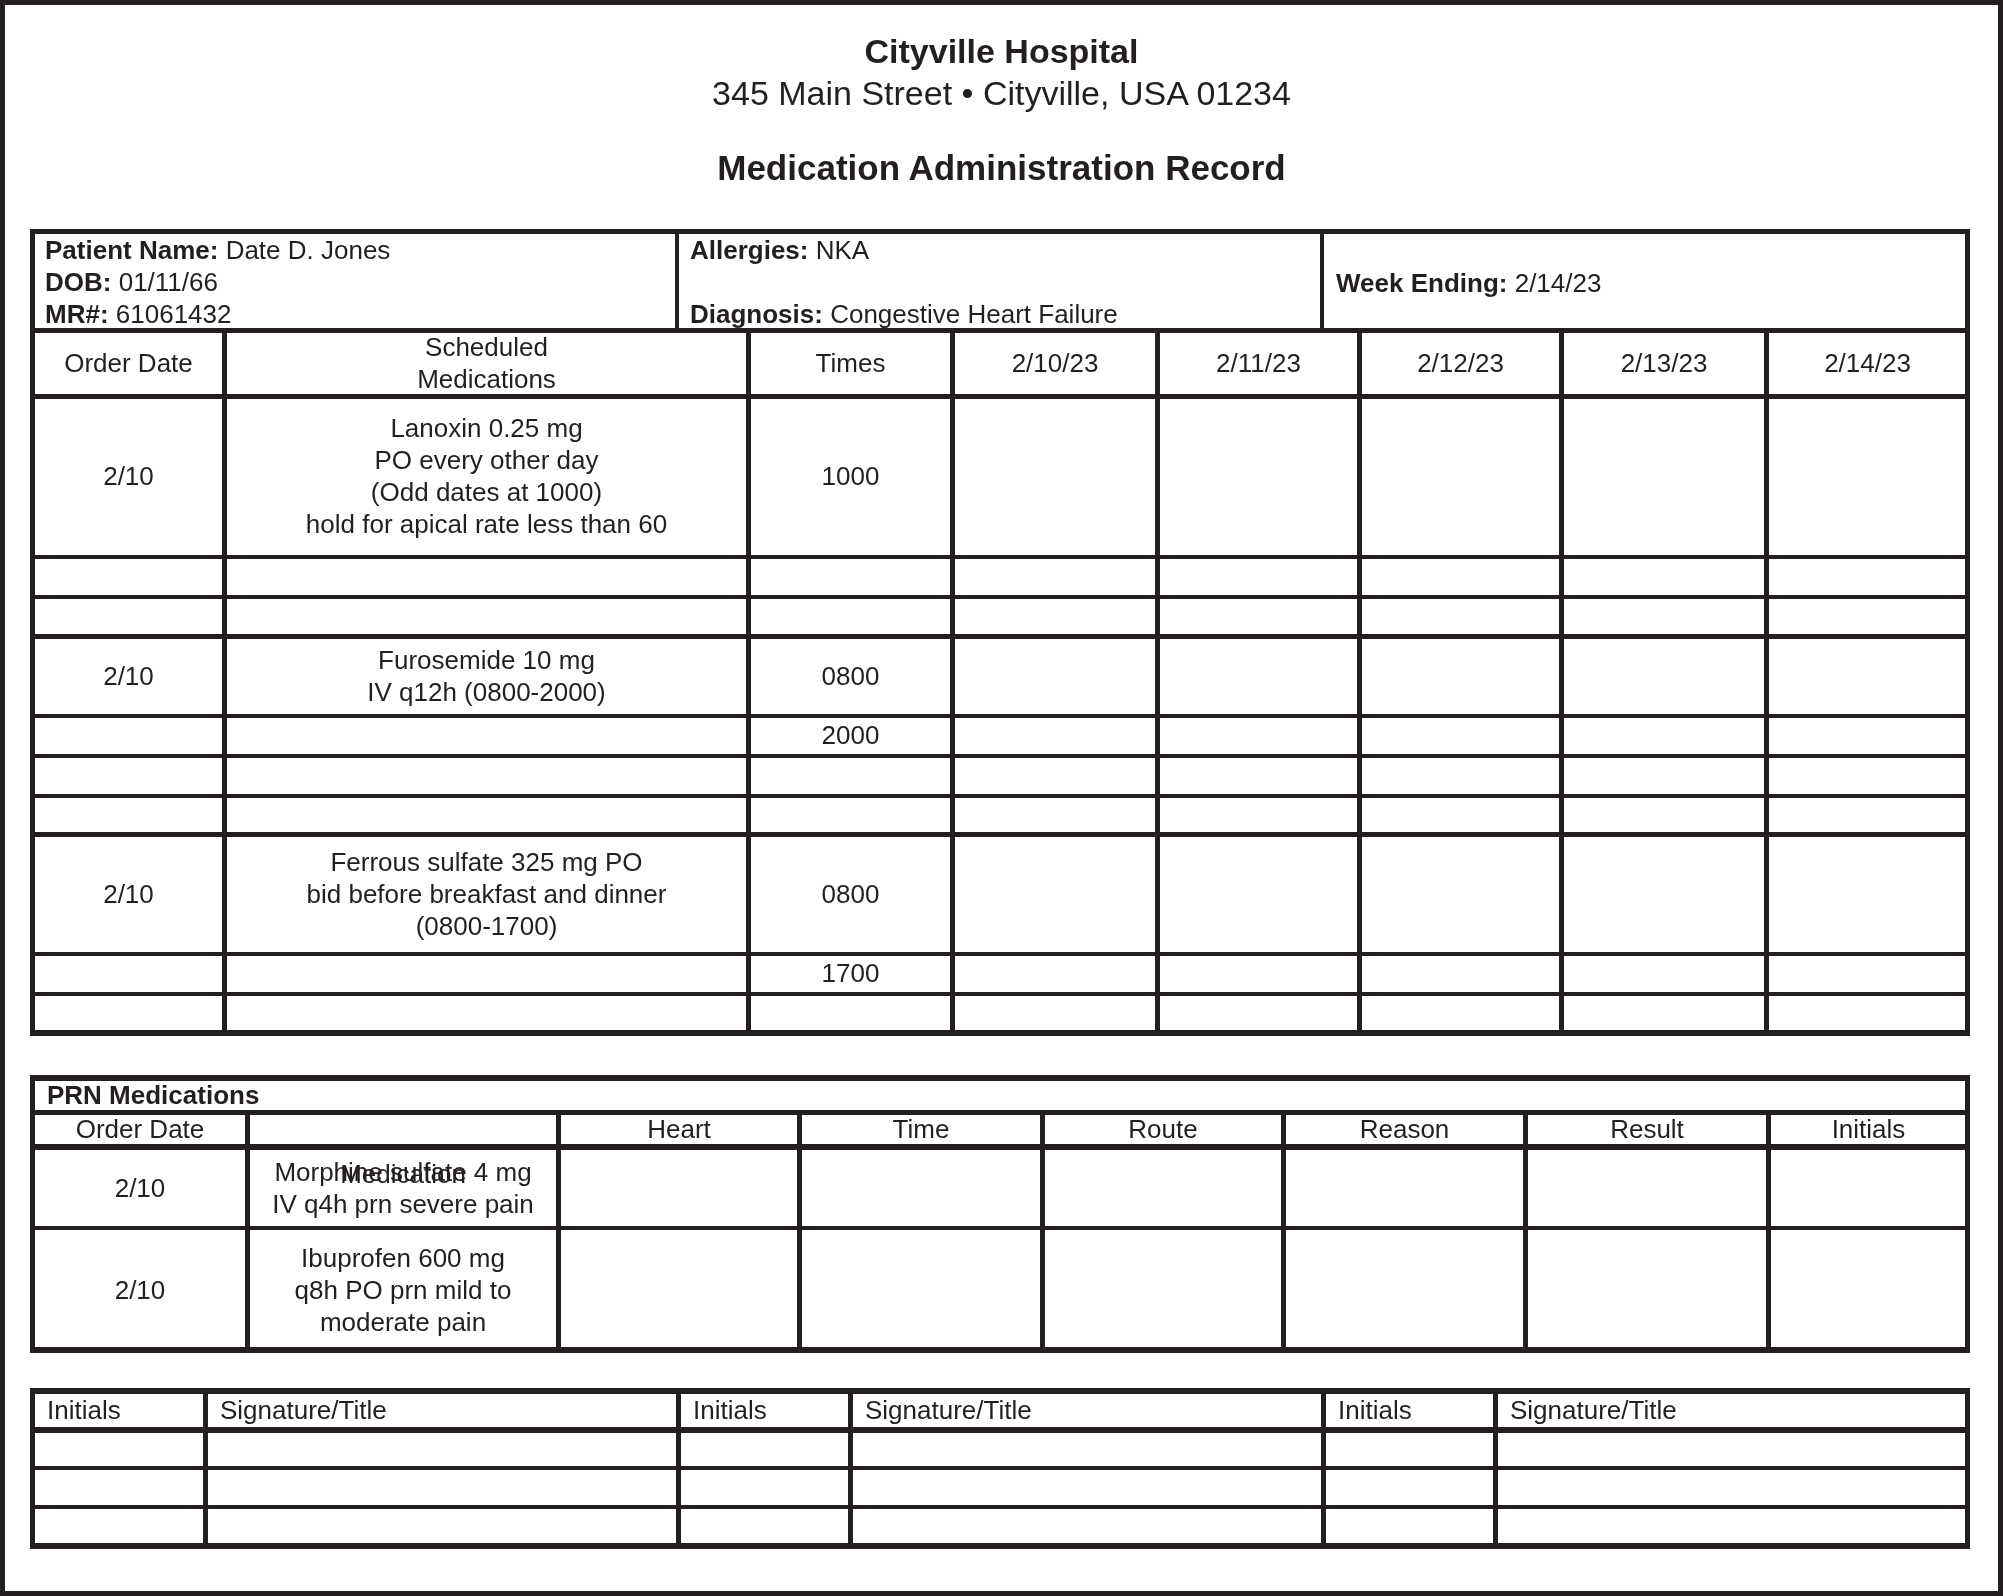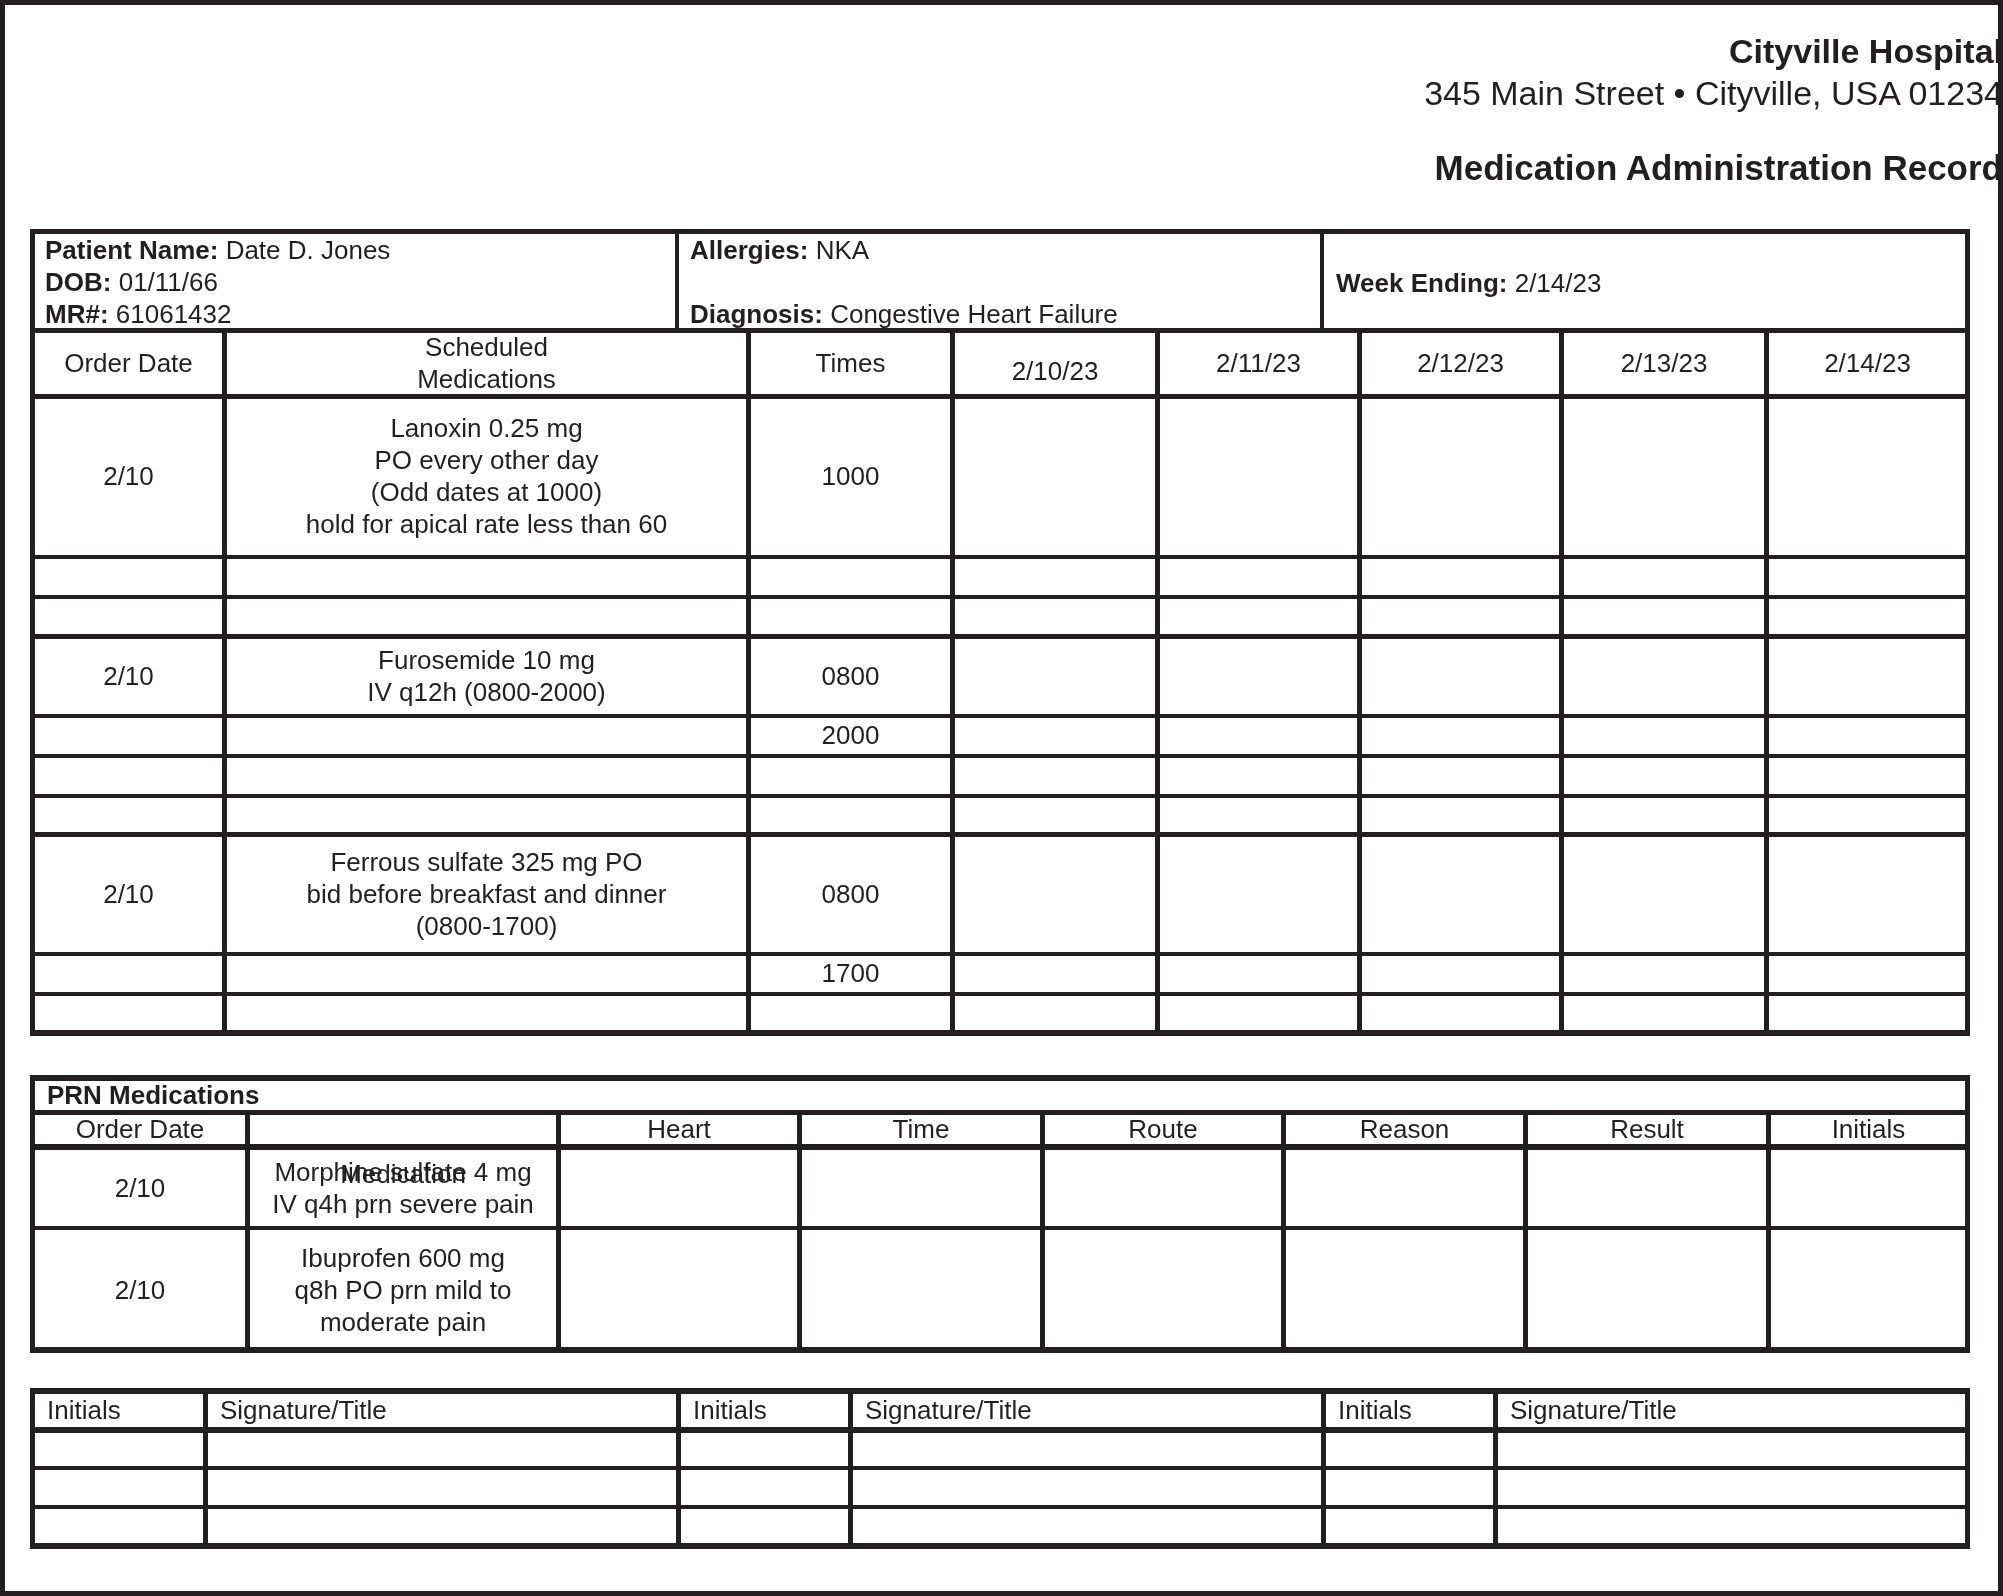--- a/index.html
+++ b/index.html
@@ -1,20 +1,20 @@
 <!DOCTYPE html>
 <html><head>
 <meta charset="utf-8">
 <style>
   html, body { margin:0; padding:0; background:#ffffff; }
   body { width:2003px; height:1596px; position:relative; overflow:hidden;
          font-family:"Liberation Sans", sans-serif; color:#231f20; }
   .page { position:absolute; left:0; top:0; width:2003px; height:1596px; box-sizing:border-box;
           border:5px solid #231f20; }
-  .hdr { position:absolute; left:0; width:2003px; text-align:right; }
+  .hdr { position:absolute; left:0; width:2003px; text-align:center; }
   .hosp { top:32px; font-size:34px; font-weight:bold; }
   .addr { top:74px; font-size:34px; }
   .mar  { top:148px; font-size:35px; font-weight:bold; }
   .ln { position:absolute; background:#231f20; }
   .cell { position:absolute; display:flex; align-items:center; justify-content:center;
           text-align:center; font-size:26px; line-height:32px; box-sizing:border-box; }
   .cell.left { justify-content:flex-start; text-align:left; padding-left:12px; }
   .info { position:absolute; font-size:26px; line-height:32px; }
   .info b { font-weight:bold; }
   .multi { white-space:pre-line; }
@@ -75,21 +75,21 @@
     <div class="ln" style="left: 32px; top: 714px; width: 1936px; height: 4px;"></div>
     <div class="ln" style="left: 32px; top: 754px; width: 1936px; height: 4px;"></div>
     <div class="ln" style="left: 32px; top: 794px; width: 1936px; height: 4px;"></div>
     <div class="ln" style="left: 32px; top: 832px; width: 1936px; height: 5px;"></div>
     <div class="ln" style="left: 32px; top: 952px; width: 1936px; height: 4px;"></div>
     <div class="ln" style="left: 32px; top: 992px; width: 1936px; height: 4px;"></div>
     <div class="cell multi" style="left: 35px; top: 332px; width: 187px; height: 62px;">Order Date</div>
     <div class="cell multi" style="left: 227px; top: 332px; width: 519px; height: 62px;">Scheduled
 Medications</div>
     <div class="cell multi" style="left: 751px; top: 332px; width: 199px; height: 62px;">Times</div>
-    <div class="cell multi" style="left: 955px; top: 340px; width: 200px; height: 62px;">2/10/23</div>
+    <div class="cell multi" style="left: 955px; top: 332px; width: 200px; height: 62px;">2/10/23</div>
     <div class="cell multi" style="left: 1160px; top: 332px; width: 197px; height: 62px;">2/11/23</div>
     <div class="cell multi" style="left: 1362px; top: 332px; width: 197px; height: 62px;">2/12/23</div>
     <div class="cell multi" style="left: 1564px; top: 332px; width: 200px; height: 62px;">2/13/23</div>
     <div class="cell multi" style="left: 1769px; top: 332px; width: 197px; height: 62px;">2/14/23</div>
     <div class="cell multi" style="left: 35px; top: 398px; width: 187px; height: 156px;">2/10</div>
     <div class="cell multi" style="left: 227px; top: 398px; width: 519px; height: 156px;">Lanoxin 0.25 mg
 PO every other day
 (Odd dates at 1000)
 hold for apical rate less than 60</div>
     <div class="cell multi" style="left: 751px; top: 398px; width: 199px; height: 156px;">1000</div>

